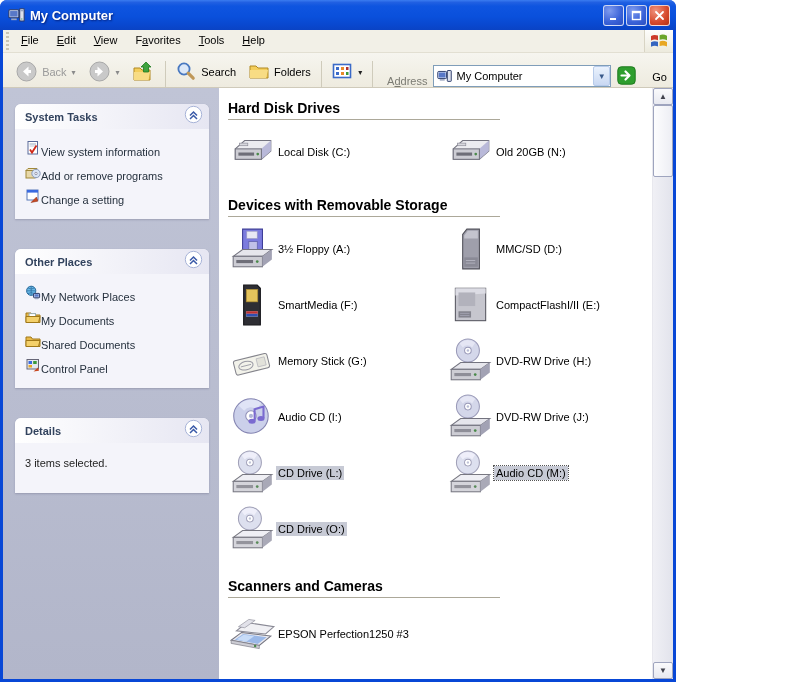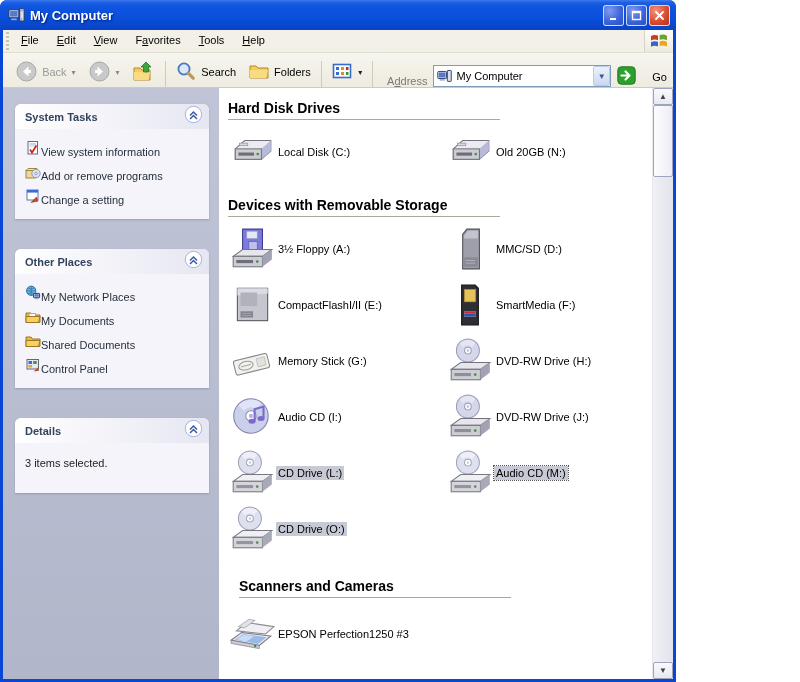--- a/index.html
+++ b/index.html
@@ -368,41 +368,41 @@
                     <path d="M12 8 L16 3 L28 3 L28 41 L12 41 Z" fill="#9F9FAB" stroke="#4f4f58"></path>
                     <path d="M13.5 9 L17 4.5 L26.5 4.5 L26.5 12 L13.5 12 Z" fill="#C4C4CE"></path>
                     <rect x="13.5" y="30" width="13" height="9" fill="#8A8A96"></rect>
                     <path d="M15 33 h9 M15 35.5 h9" stroke="#B8B8C4" stroke-width="0.8"></path>
                   </svg>
                 </span>
                 <span class="lbl">MMC/SD (D:)</span>
               </div>
               <div class="d-item">
                 <span class="ic">
+                  <svg width="40" height="46" viewBox="0 0 38 44">
+                    <path d="M11 3 L24 3 L27 6 L27 41 L11 41 Z" fill="#2E2E34" stroke="#121216"></path>
+                    <rect x="13.5" y="7" width="11" height="12" fill="#E4C35C" stroke="#a8862c" stroke-width="0.6"></rect>
+                    <rect x="13.5" y="28" width="11" height="5" fill="#fff" stroke="#888" stroke-width="0.5"></rect>
+                    <rect x="13.5" y="28" width="11" height="2.4" fill="#C03030"></rect>
+                    <rect x="13.5" y="30.4" width="11" height="2.6" fill="#3050B0"></rect>
+                  </svg>
+                </span>
+                <span class="lbl">SmartMedia (F:)</span>
+              </div>
+              <div class="d-item">
+                <span class="ic">
                   <svg width="46" height="44" viewBox="0 0 44 42">
                     <rect x="8" y="5" width="29" height="31" fill="#C6C6CE" stroke="#55555e"></rect>
                     <path d="M8 5 L37 5 L37 10 L8 12 Z" fill="#DCDCE4"></path>
                     <rect x="11" y="9" width="16" height="13" fill="#B2B2BC"></rect>
                     <rect x="11" y="27" width="12" height="6" fill="#84848E"></rect>
                     <path d="M12.5 29 h9 M12.5 31 h9" stroke="#aab" stroke-width="0.7"></path>
                   </svg>
                 </span>
                 <span class="lbl">CompactFlashI/II (E:)</span>
-              </div>
-              <div class="d-item">
-                <span class="ic">
-                  <svg width="40" height="46" viewBox="0 0 38 44">
-                    <path d="M11 3 L24 3 L27 6 L27 41 L11 41 Z" fill="#2E2E34" stroke="#121216"></path>
-                    <rect x="13.5" y="7" width="11" height="12" fill="#E4C35C" stroke="#a8862c" stroke-width="0.6"></rect>
-                    <rect x="13.5" y="28" width="11" height="5" fill="#fff" stroke="#888" stroke-width="0.5"></rect>
-                    <rect x="13.5" y="28" width="11" height="2.4" fill="#C03030"></rect>
-                    <rect x="13.5" y="30.4" width="11" height="2.6" fill="#3050B0"></rect>
-                  </svg>
-                </span>
-                <span class="lbl">SmartMedia (F:)</span>
               </div>
               <div class="d-item">
                 <span class="ic">
                   <svg width="48" height="40" viewBox="0 0 46 38">
                     <g transform="rotate(-14 23 22)">
                       <rect x="6" y="15" width="33" height="14" rx="2" fill="#F2F2EA" stroke="#84848c"></rect>
                       <ellipse cx="17" cy="22" rx="7" ry="4" fill="none" stroke="#9a9aa4" stroke-width="1"></ellipse>
                       <path d="M12 22 h10" stroke="#9a9aa4" stroke-width="0.8"></path>
                       <rect x="28" y="18" width="8" height="8" fill="#E2E2DA" stroke="#b0b0b8" stroke-width="0.6"></rect>
                     </g>
@@ -498,21 +498,21 @@
                     <path d="M4 31 L13 24.5 L41 24.5 L32 31 Z" fill="#E6E6EC" stroke="#73737f"></path>
                     <rect x="4" y="31" width="28" height="10" fill="#CDCDD4" stroke="#73737f"></rect>
                     <path d="M32 31 L41 24.5 L41 34 L32 41 Z" fill="#A2A2B4"></path>
                     <rect x="7" y="34.5" width="16" height="3" fill="#8E8E98"></rect>
                     <circle cx="27" cy="36" r="1.3" fill="#4a8a4a"></circle>
                   </svg>
                 </span>
                 <span class="lbl">CD Drive (O:)</span>
               </div>
             </div>
-            <div style="margin-top: 21px; margin-left: 11px;">
+            <div style="margin-top: 21px;">
               <div class="sec-h">Scanners and Cameras</div>
               <div class="sec-rule"></div>
             </div>
             <div class="grid" style="margin-top: 4px; grid-auto-rows: 64px;">
               <div class="d-item">
                 <span class="ic">
                   <svg width="48" height="42" viewBox="0 0 46 40">
                     <path d="M8 17 L18 9 L44 13 L36 20 Z" fill="#F0F0F4" stroke="#8a8a96"></path>
                     <path d="M10 13 L20 6 L26 7 L16 14 Z" fill="#E2E2EA" stroke="#8a8a96" stroke-width="0.6"></path>
                     <path d="M3 26 L13 18.5 L41 22 L30 31 Z" fill="#E8E8EE" stroke="#73737f"></path>

